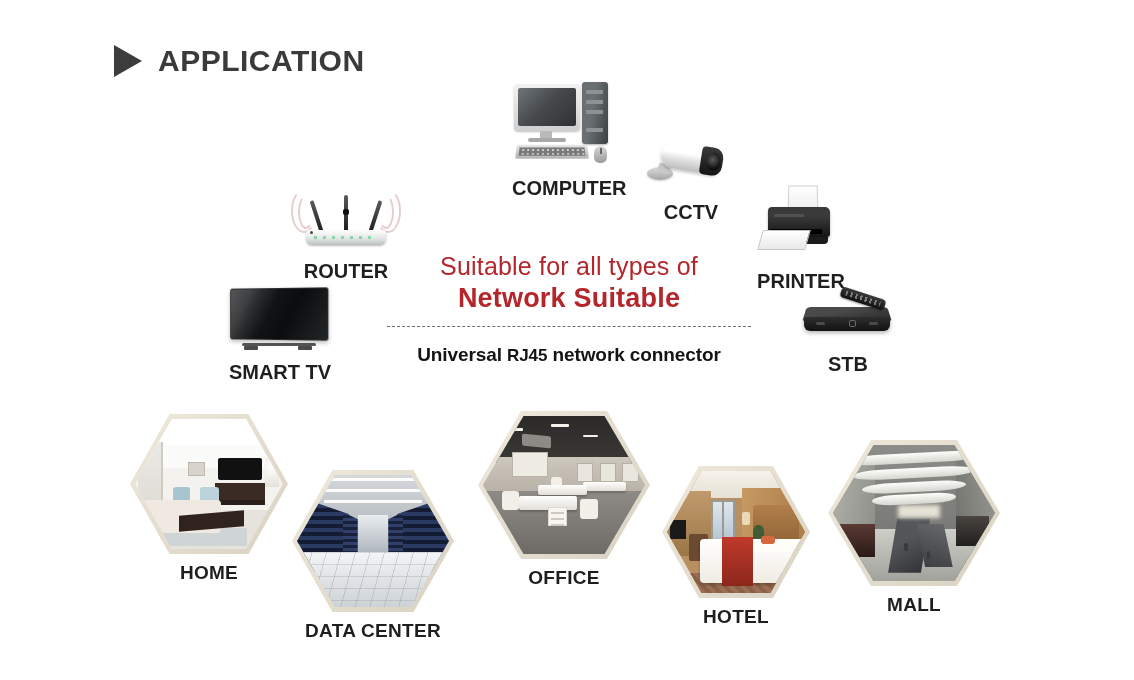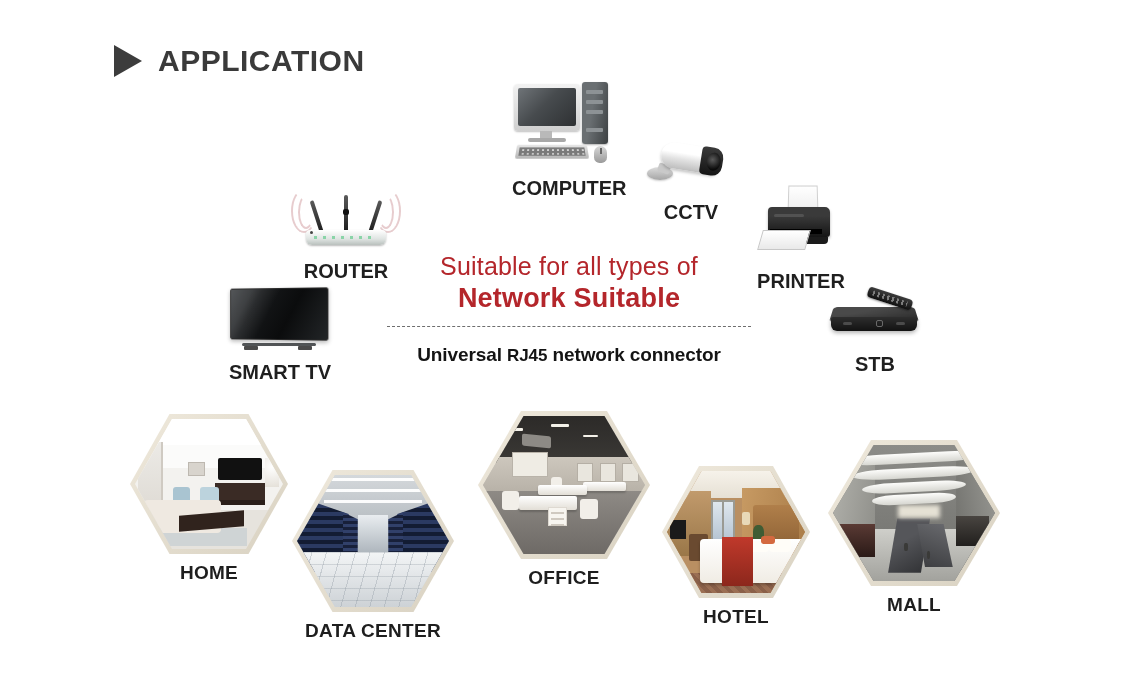--- a/index.html
+++ b/index.html
@@ -404,21 +404,21 @@
     <div class="art pr-art">
       <div class="pr-paper-in"></div>
       <div class="pr-body"></div>
       <div class="pr-foot"></div>
       <div class="pr-slot"></div>
       <div class="pr-paper-out"></div>
     </div>
     <div class="label">PRINTER</div>
   </div>
 
-  <div class="node" style="left:823px; top:290px; width:104px;">
+  <div class="node" style="left:796px; top:290px; width:104px;">
     <div class="art stb-art">
       <div class="stb-top"></div>
       <div class="remote"></div>
       <div class="stb-front">
           <div class="stb-led"></div>
         </div>
     </div>
     <div class="label">STB</div>
   </div>
 

